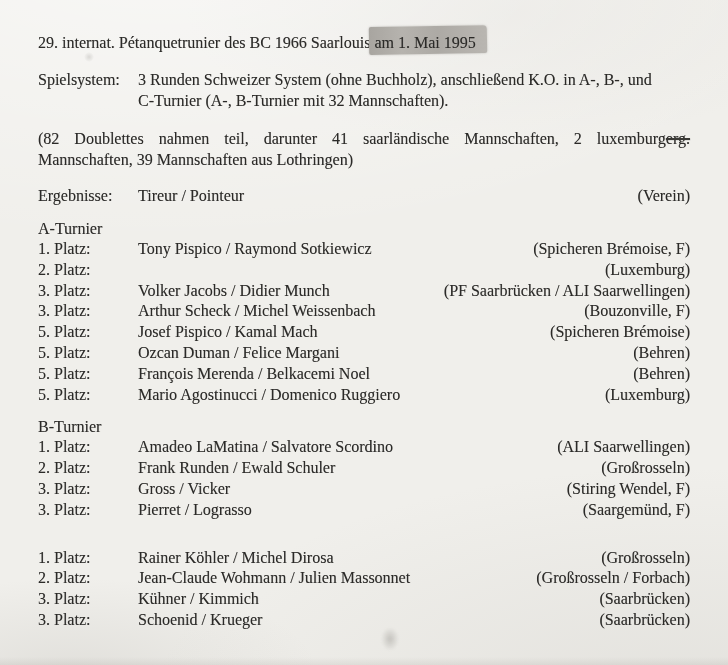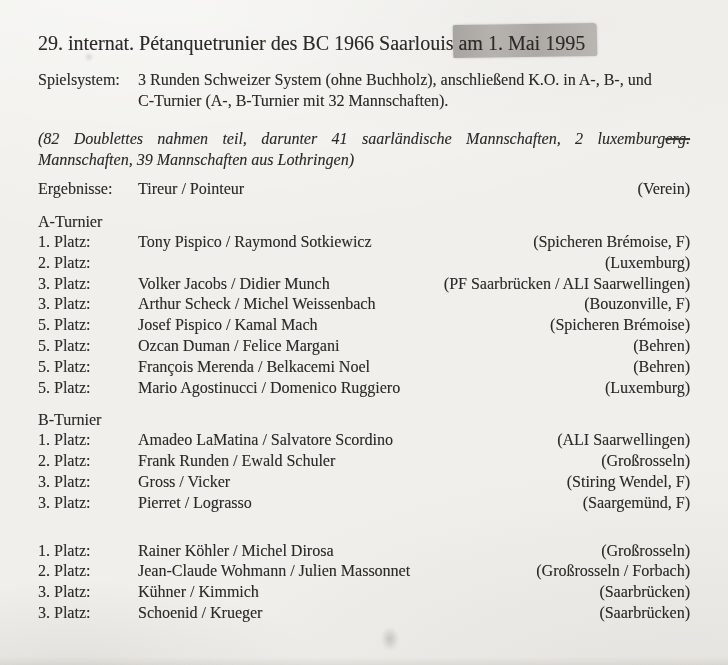--- a/index.html
+++ b/index.html
@@ -26,21 +26,21 @@
     text-shadow: 0.3px 0.3px 0.6px rgba(43,42,40,0.32);
   }
   .content {
     position: absolute;
     inset: 0;
     padding: 33px 38px 0 38px;
     box-sizing: border-box;
   }
   
   .title {
-    font-size: 20px;
+    font-size: 16px;
     font-weight: normal;
     line-height: 20px;
     margin: 0 0 16px 0;
     white-space: nowrap;
   }
   .hl {
     position: relative;
     z-index: 0;
     white-space: nowrap;
   }
@@ -60,23 +60,22 @@
   
   .hang {
     display: flex;
     margin: 0 0 17px 0;
     line-height: 21px;
   }
   .label { flex: 0 0 100px; }
   .line { display: block; white-space: nowrap; }
   
   .participants {
-    margin: 0 0 8px 0;
+    margin: 0 0 15px 0;
     line-height: 21px;
-    font-style: italic;
   }
   .p-line1 {
     display: block;
     text-align: justify;
     text-align-last: justify;
   }
   .p-line2 { display: block; }
   .struck {
     text-decoration: line-through;
     text-decoration-thickness: 1.6px;

